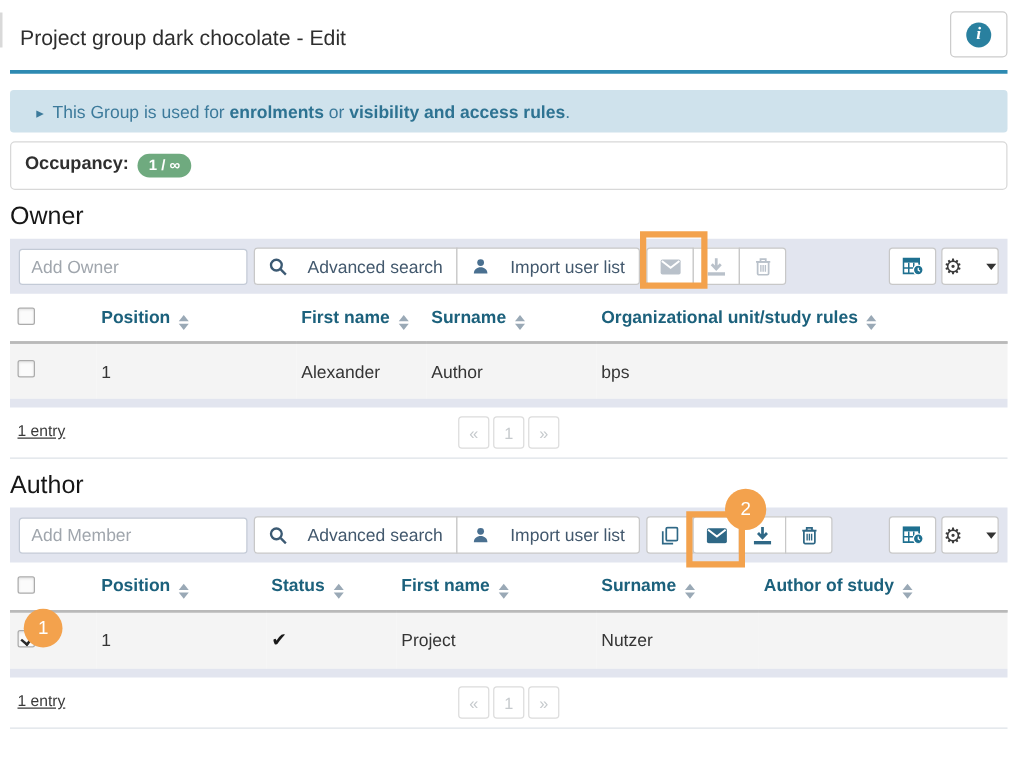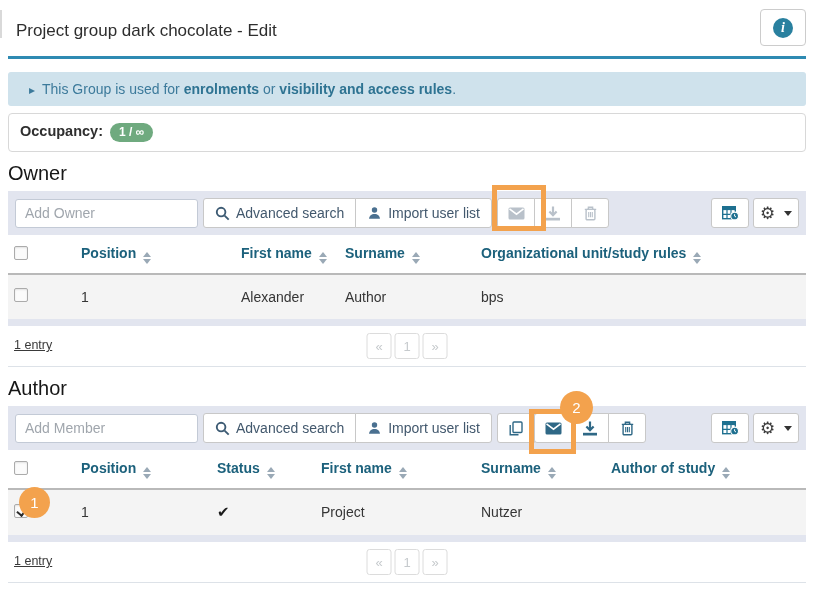--- a/index.html
+++ b/index.html
@@ -38,21 +38,21 @@
   
   .section-h { font-size:20px; font-weight:400; color:#171717; margin:10px 0 6px; }
 
   
   .toolbar { background:#e2e5ef; padding:7px; display:flex; align-items:center; position:relative; }
   .add-input { width:183px; height:29px; border:1px solid #c3cad6; border-radius:3px; padding:0 9px;
                font-size:14px; color:#4d7c0f; font-family:inherit; background:#fff; }
   .add-input::placeholder { color:#a0a6ad; }
   .btn-group { display:flex; margin-left:5px; }
   .btn { background:#fff; border:1px solid #c8c8c8; height:30px; display:inline-flex; align-items:center;
-         gap:6px; padding:0 11px; font-size:14px; color:#42586d; cursor:pointer; font-family:inherit; }
+         gap:16px; padding:0 11px; font-size:14px; color:#42586d; cursor:pointer; font-family:inherit; }
   .btn-group .btn + .annot-wrap .btn, .btn-group .btn + .btn, .btn-group .annot-wrap + .btn { margin-left:-1px; }
   .btn-group .btn:first-child { border-radius:3px 0 0 3px; }
   .btn-group > .btn:last-child { border-radius:0 3px 3px 0; }
   .btn.single { border-radius:3px; }
   .icon-btn { width:38px; justify-content:center; padding:0; }
   .btn.disabled { color:#b9c1ca; cursor:default; }
   .btn.teal-ic { color:#2f6886; }
   .toolbar-right { margin-left:auto; display:flex; gap:4px; }
   .tbl-ic { color:#1e7090; }
   .gear-glyph { font-size:17px; color:#3c3c3c; line-height:1; }

